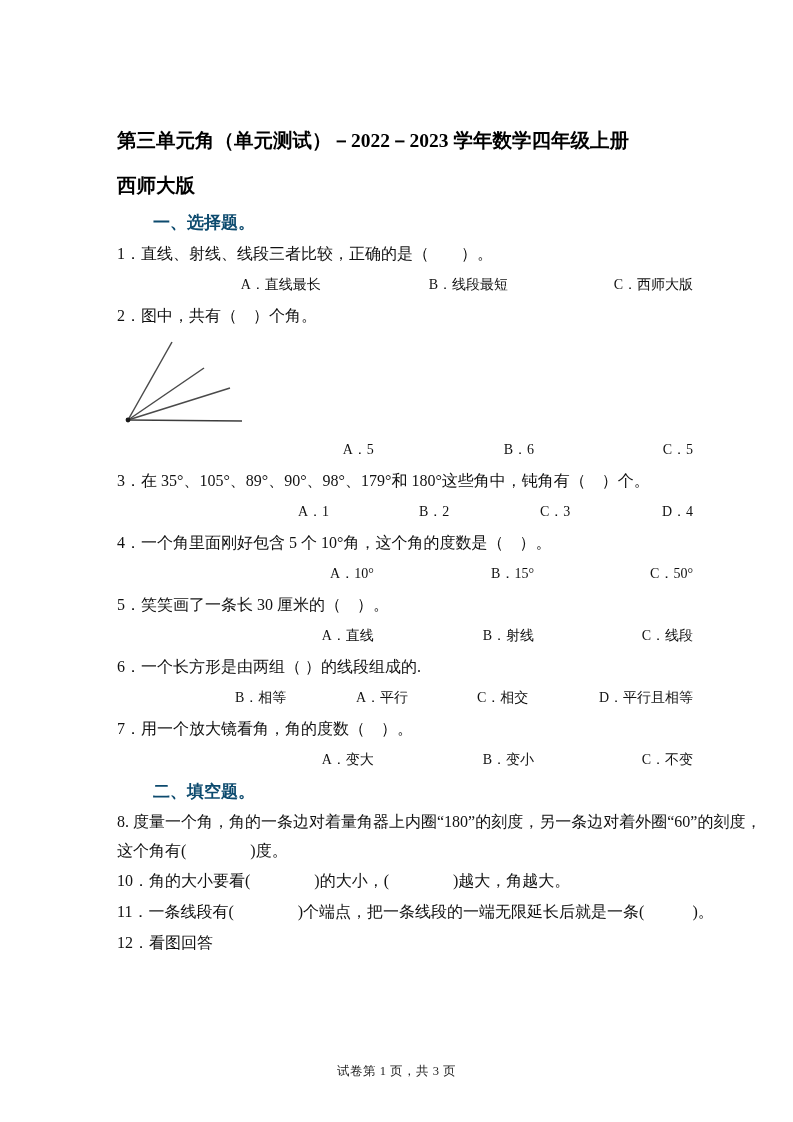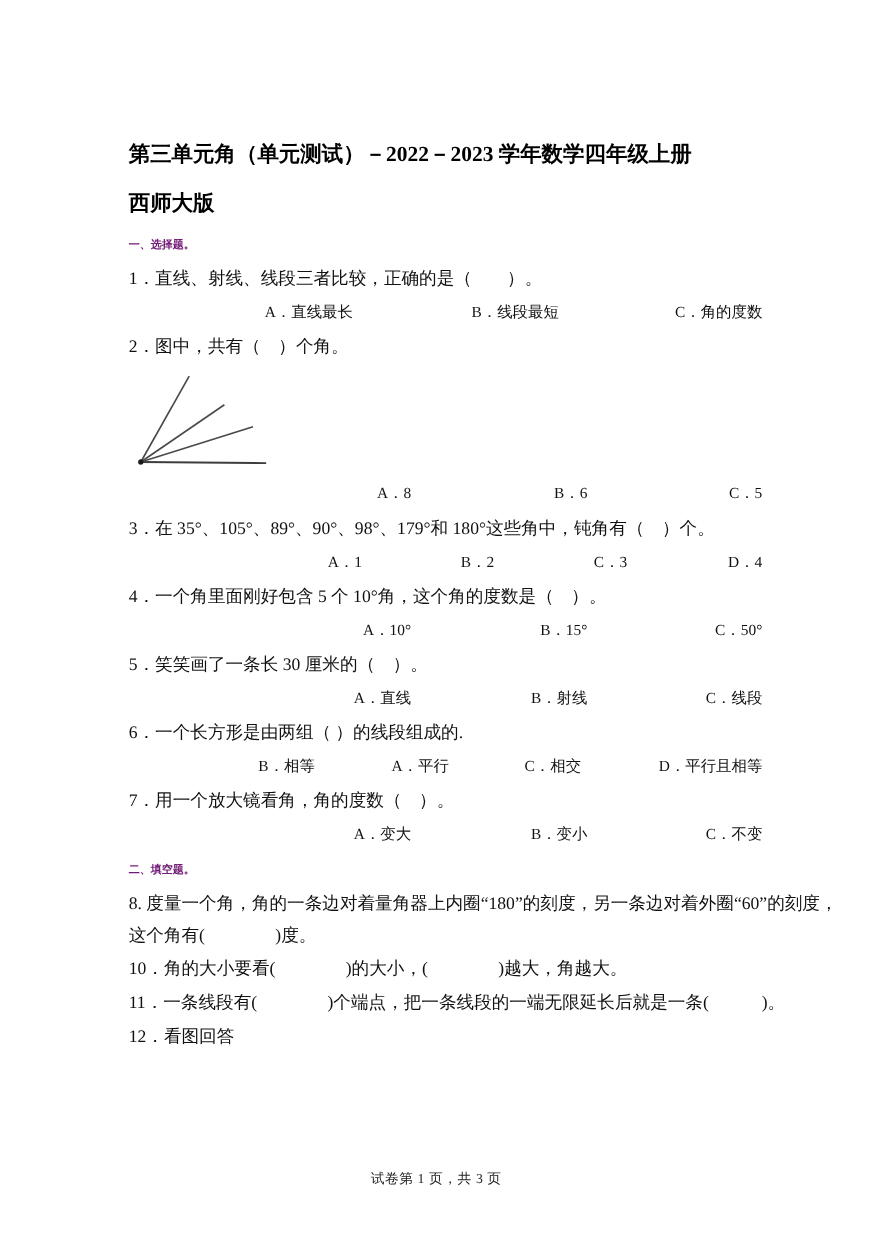--- a/index.html
+++ b/index.html
@@ -27,24 +27,25 @@
     font-size: 19.5px;
     font-weight: 700;
     text-align: left;
     color: #000000;
   }
   .title-line {
     display: block;
     line-height: 45px;
   }
   .section-heading {
-    font-size: 10px;
+    font-size: 17px;
     font-weight: 700;
     line-height: 30px;
-    color: #701a75;
+    color: #0c4a6e;
+    margin-left: 36px;
   }
   .q {
     margin: 0;
     font-size: 16px;
     line-height: 31px;
     white-space: nowrap;
   }
   .q .qline {
     display: block;
     line-height: 29px;
@@ -82,37 +83,37 @@
       <span class="title-line">第三单元角（单元测试）－2022－2023 学年数学四年级上册</span>
       <span class="title-line">西师大版</span>
     </h1>
 
     <div class="section-heading">一、选择题。</div>
 
     <p class="q">1．直线、射线、线段三者比较，正确的是（　　）。</p>
     <div class="opts">
       <span class="opt" style="width:188px">A．直线最长</span>
       <span class="opt" style="width:185px">B．线段最短</span>
-      <span class="opt">C．角的度数</span>
+      <span class="opt">C．西师大版</span>
     </div>
 
     <p class="q">2．图中，共有（　）个角。</p>
 
     <div class="figure">
       <svg width="135" height="92" viewBox="0 0 135 92">
         <line x1="11" y1="84" x2="125" y2="85" stroke="#3d3d3d" stroke-width="1.7"></line>
         <line x1="11" y1="84" x2="113" y2="52" stroke="#4a4a4a" stroke-width="1.5"></line>
         <line x1="11" y1="84" x2="87" y2="32" stroke="#4a4a4a" stroke-width="1.5"></line>
         <line x1="11" y1="84" x2="55" y2="6" stroke="#4a4a4a" stroke-width="1.5"></line>
         <circle cx="11" cy="84" r="2.4" fill="#1a1a1a"></circle>
       </svg>
     </div>
 
     <div class="opts">
-      <span class="opt" style="width:161px">A．8</span>
+      <span class="opt" style="width:161px">A．5</span>
       <span class="opt" style="width:159px">B．6</span>
       <span class="opt">C．5</span>
     </div>
 
     <p class="q">3．在 35°、105°、89°、90°、98°、179°和 180°这些角中，钝角有（　）个。</p>
     <div class="opts">
       <span class="opt" style="width:121px">A．1</span>
       <span class="opt" style="width:121px">B．2</span>
       <span class="opt" style="width:122px">C．3</span>
       <span class="opt">D．4</span>

